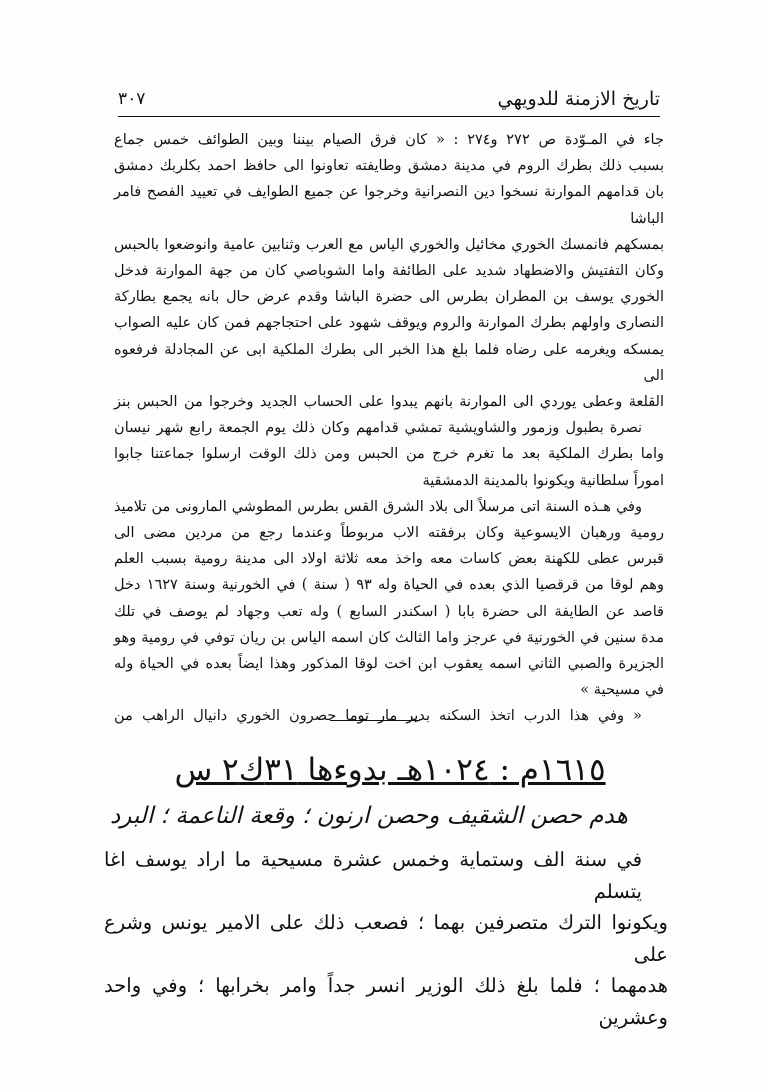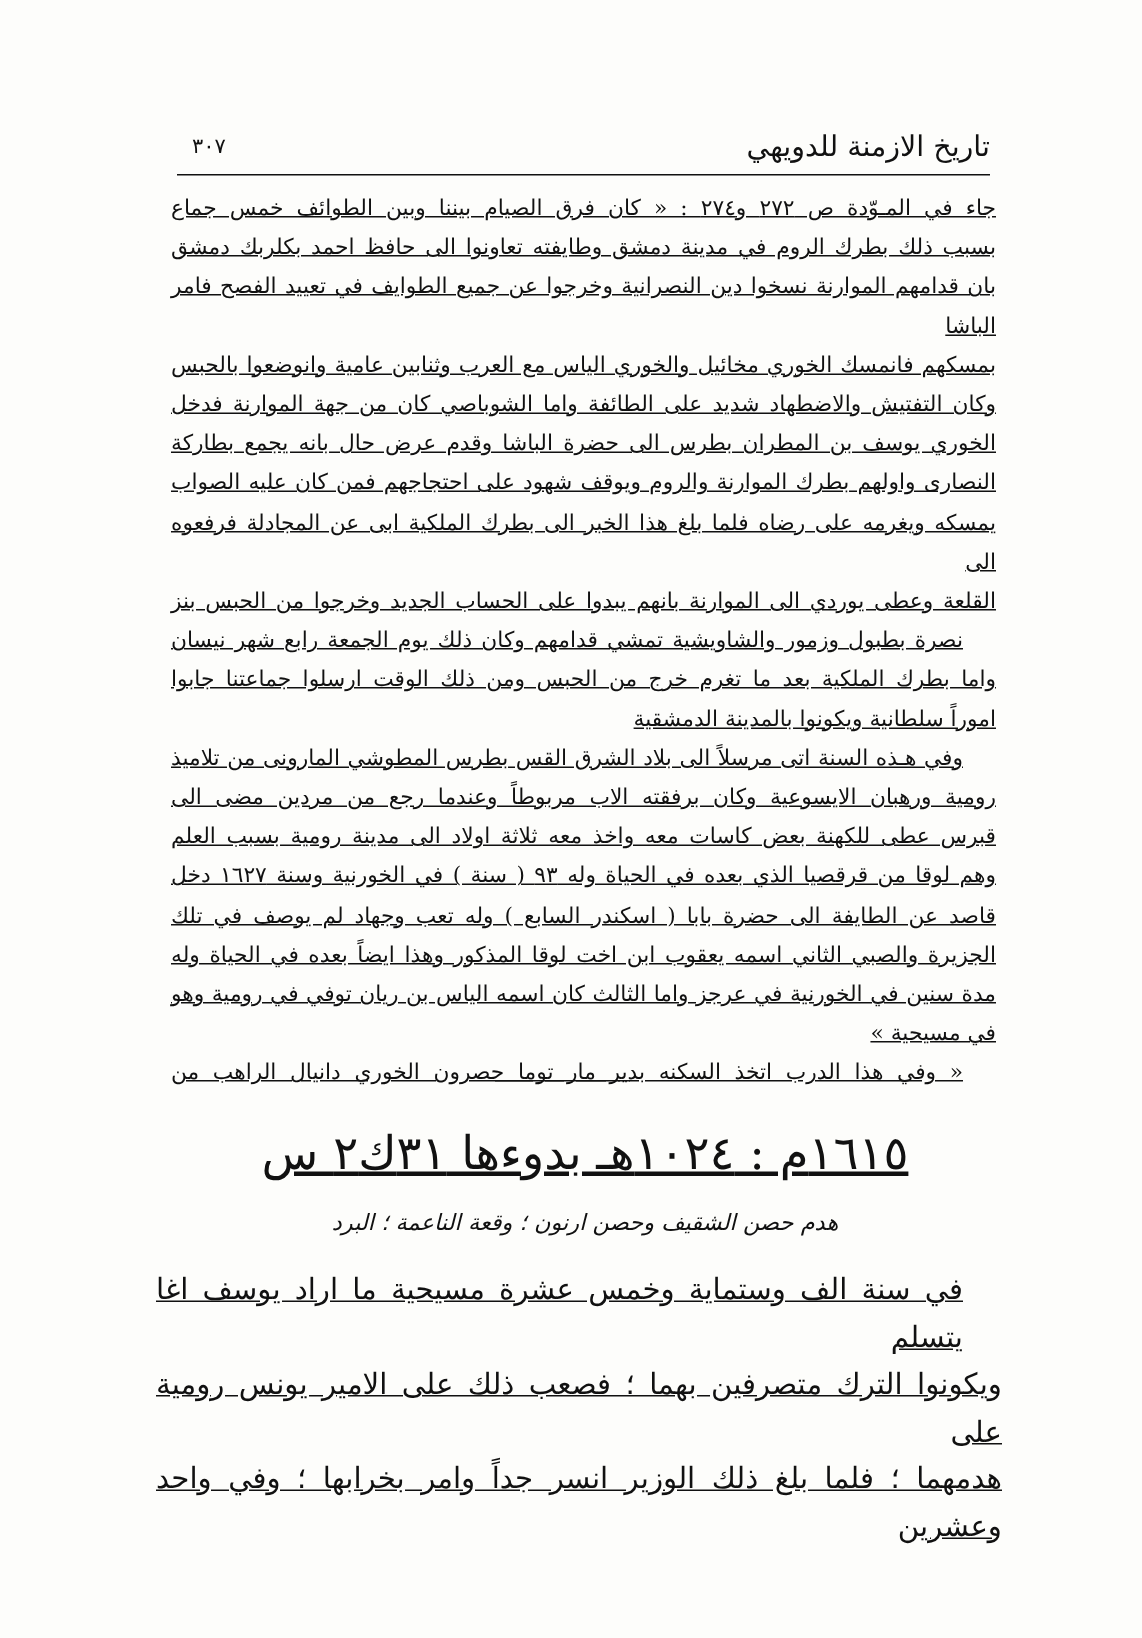--- a/index.html
+++ b/index.html
@@ -32,23 +32,23 @@
     .header-title {
       position: absolute;
       left: 0; right: 0;
       top: 0;
       text-align: right;
       font-size: 19px;
       line-height: 28px;
     }
     .page-number {
       position: absolute;
-      left: 10px;
+      left: 0;
       top: 0;
-      font-size: 14px;
+      font-size: 17px;
       line-height: 28px;
       direction: rtl;
     }
     .header-rule {
       position: absolute;
       left: 118px;
       width: 542px;
       top: 116px;
       height: 0;
       border-top: 1.5px solid #111;
@@ -84,23 +84,23 @@
       font-size: 31px;
       line-height: 42px;
       letter-spacing: 1px;
       text-decoration: underline;
     }
     .section-heading {
       position: absolute;
       left: 110px;
       width: 560px;
       top: 800px;
-      text-align: center;
+      text-align: left;
       direction: rtl;
-      font-size: 15px;
+      font-size: 23px;
       line-height: 30px;
       font-style: italic;
     }
     .main-text {
       position: absolute;
       left: 104px;
       width: 564px;
       top: 844px;
       direction: rtl;
       text-align: justify;
@@ -108,21 +108,20 @@
       line-height: 31.5px;
     }
     .main-text p {
       margin: 0;
       text-align-last: right;
     }
     .line {
       display: block;
       text-align: justify;
       text-align-last: justify;
-      text-decoration: underline;
     }
     .line.last {
       text-align-last: right;
     }
   </style>
 </head>
 <body>
 
 <div class="page">
 
@@ -146,36 +145,36 @@
       <span class="line" style="padding-right:22px">نصرة بطبول وزمور والشاويشية تمشي قدامهم وكان ذلك يوم الجمعة رابع شهر نيسان</span>
       <span class="line">واما بطرك الملكية بعد ما تغرم خرج من الحبس ومن ذلك الوقت ارسلوا جماعتنا جابوا</span>
       <span class="line last">اموراً سلطانية ويكونوا بالمدينة الدمشقية</span>
     </p>
     <p>
       <span class="line" style="padding-right:22px">وفي هـذه السنة اتى مرسلاً الى بلاد الشرق القس بطرس المطوشي المارونى من تلاميذ</span>
       <span class="line">رومية ورهبان الايسوعية وكان برفقته الاب مربوطاً وعندما رجع من مردين مضى الى</span>
       <span class="line">قبرس عطى للكهنة بعض كاسات معه واخذ معه ثلاثة اولاد الى مدينة رومية بسبب العلم</span>
       <span class="line">وهم لوقا من قرقصيا الذي بعده في الحياة وله ٩٣ ( سنة ) في الخورنية وسنة ١٦٢٧ دخل</span>
       <span class="line">قاصد عن الطايفة الى حضرة بابا ( اسكندر السابع ) وله تعب وجهاد لم يوصف في تلك</span>
+      <span class="line">مدة سنين في الخورنية في عرجز واما الثالث كان اسمه الياس بن ريان توفي في رومية وهو</span>
       <span class="line">الجزيرة والصبي الثاني اسمه يعقوب ابن اخت لوقا المذكور وهذا ايضاً بعده في الحياة وله</span>
-      <span class="line">مدة سنين في الخورنية في عرجز واما الثالث كان اسمه الياس بن ريان توفي في رومية وهو</span>
       <span class="line last">في مسيحية »</span>
     </p>
     <p>
       <span class="line" style="padding-right:22px">« وفي هذا الدرب اتخذ السكنه بدير مار توما حصرون الخوري دانيال الراهب من</span>
     </p>
   </div>
 
   <div class="mid-rule"></div>
 
   <div class="year-heading">١٦١٥م : ١٠٢٤هـ بدوءها ٣١ك٢ س</div>
   <div class="section-heading">هدم حصن الشقيف وحصن ارنون ؛ وقعة الناعمة ؛ البرد</div>
 
   <div class="main-text">
     <p>
       <span class="line" style="padding-right:26px">في سنة الف وستماية وخمس عشرة مسيحية ما اراد يوسف اغا يتسلم</span>
-      <span class="line">ويكونوا الترك متصرفين بهما ؛ فصعب ذلك على الامير يونس رومية على</span>
+      <span class="line">ويكونوا الترك متصرفين بهما ؛ فصعب ذلك على الامير يونس وشرع على</span>
       <span class="line">هدمهما ؛ فلما بلغ ذلك الوزير انسر جداً وامر بخرابها ؛ وفي واحد وعشرين</span>
 
     </p>
   </div>
 
 </div>
 
 </body></html>

